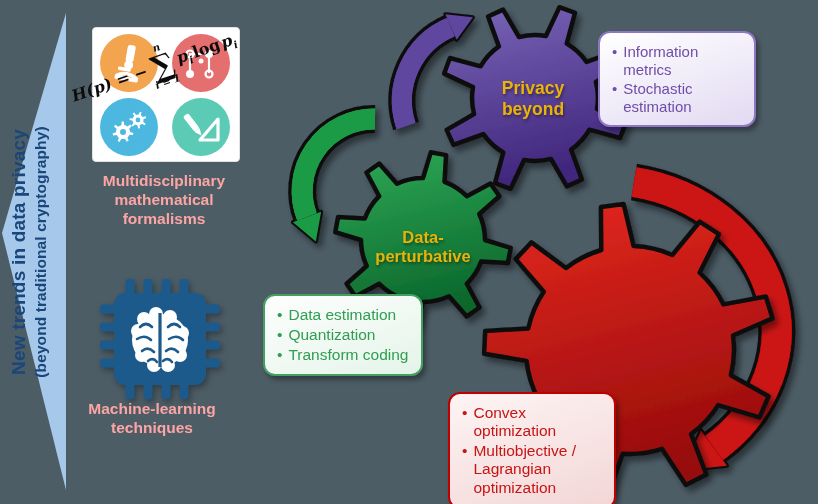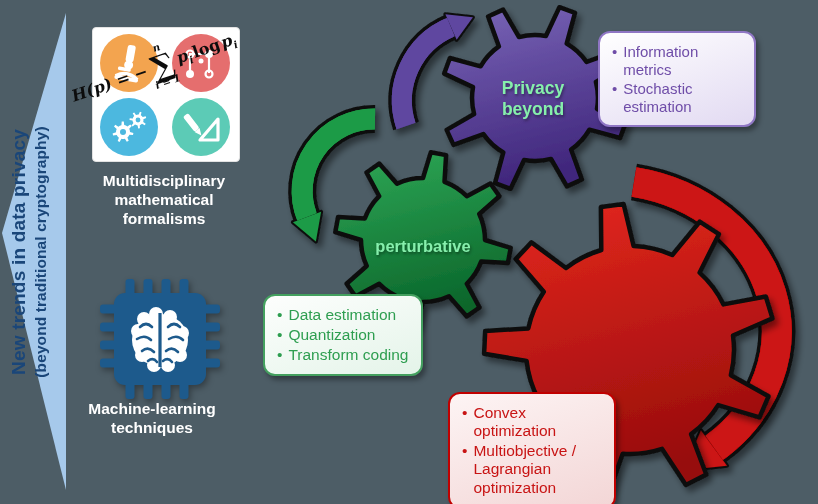--- a/index.html
+++ b/index.html
@@ -18,29 +18,29 @@
   .formula{position:absolute;left:72px;top:74px;width:200px;z-index:3;
     transform:rotate(-19deg);transform-origin:0 50%;
     display:flex;align-items:center;gap:2px;
     font-family:"DejaVu Serif",serif;font-style:italic;font-weight:700;color:#0c0c0c;font-size:16px;}
   .sum-block{display:inline-flex;flex-direction:column;align-items:center;line-height:.85;margin:0 1px;}
   .sum-lim{font-size:10px;}
   .sum-sigma{font-size:30px;font-style:normal;line-height:.9;}
   .formula sub{font-size:10px;}
   .formula .log{font-style:normal;margin:0 2px;}
 
-  .caption{position:absolute;z-index:2;text-align:center;color:#ffffff;font-weight:700;
+  .caption{position:absolute;z-index:2;text-align:center;color:#fca5a5;font-weight:700;
     font-size:15.5px;line-height:1.22;}
   .caption-formalisms{left:88px;top:172px;width:152px;}
   .caption-ml{left:72px;top:400px;width:160px;}
 
   #chip{position:absolute;left:98px;top:277px;z-index:2;filter:drop-shadow(2px 3px 3px rgba(0,0,0,.35));}
 
   
-  .gear-label{position:absolute;z-index:2;transform:translate(-50%,-50%);text-align:center;color:#86efac;
+  .gear-label{position:absolute;z-index:2;transform:translate(-50%,-50%);text-align:center;color:#eab308;
     font-weight:700;text-shadow:1px 2px 3px rgba(0,0,0,.4);line-height:1.18;}
   .gear-label-purple{left:533px;top:99px;font-size:17.5px;}
   .gear-label-green{left:423px;top:247px;font-size:16.5px;}
   .gear-label-red{left:628px;top:347px;font-size:18.5px;}
 
   
   .callout{position:absolute;z-index:3;border-radius:12px;box-sizing:border-box;
     padding:8px 8px 8px 6px;box-shadow:3px 4px 5px rgba(0,0,0,.35);}
   .callout ul{margin:0;padding:0 0 0 6px;list-style:none;}
   .callout li{display:flex;gap:6px;white-space:pre-line;line-height:1.17;margin:2px 0;}
@@ -195,20 +195,21 @@
       </g>
     </svg>
 
   <div class="caption caption-ml">Machine-learning techniques</div>
 
   <div class="gear-label gear-label-purple">
     <div>Privacy</div>
     <div>beyond</div>
   </div>
   <div class="gear-label gear-label-green">
+    <div>Data-</div>
     <div>perturbative</div>
   </div>
 
   <div class="callout callout-purple" id="box-purple" style="background: linear-gradient(160deg, rgb(255, 255, 255), rgb(226, 218, 242)); border: 2px solid rgb(143, 118, 196); color: rgb(111, 77, 168);">
     <ul>
       <li><span class="bullet">•</span><span>Information
 metrics</span></li>
       <li><span class="bullet">•</span><span>Stochastic
 estimation</span></li>
     </ul>

